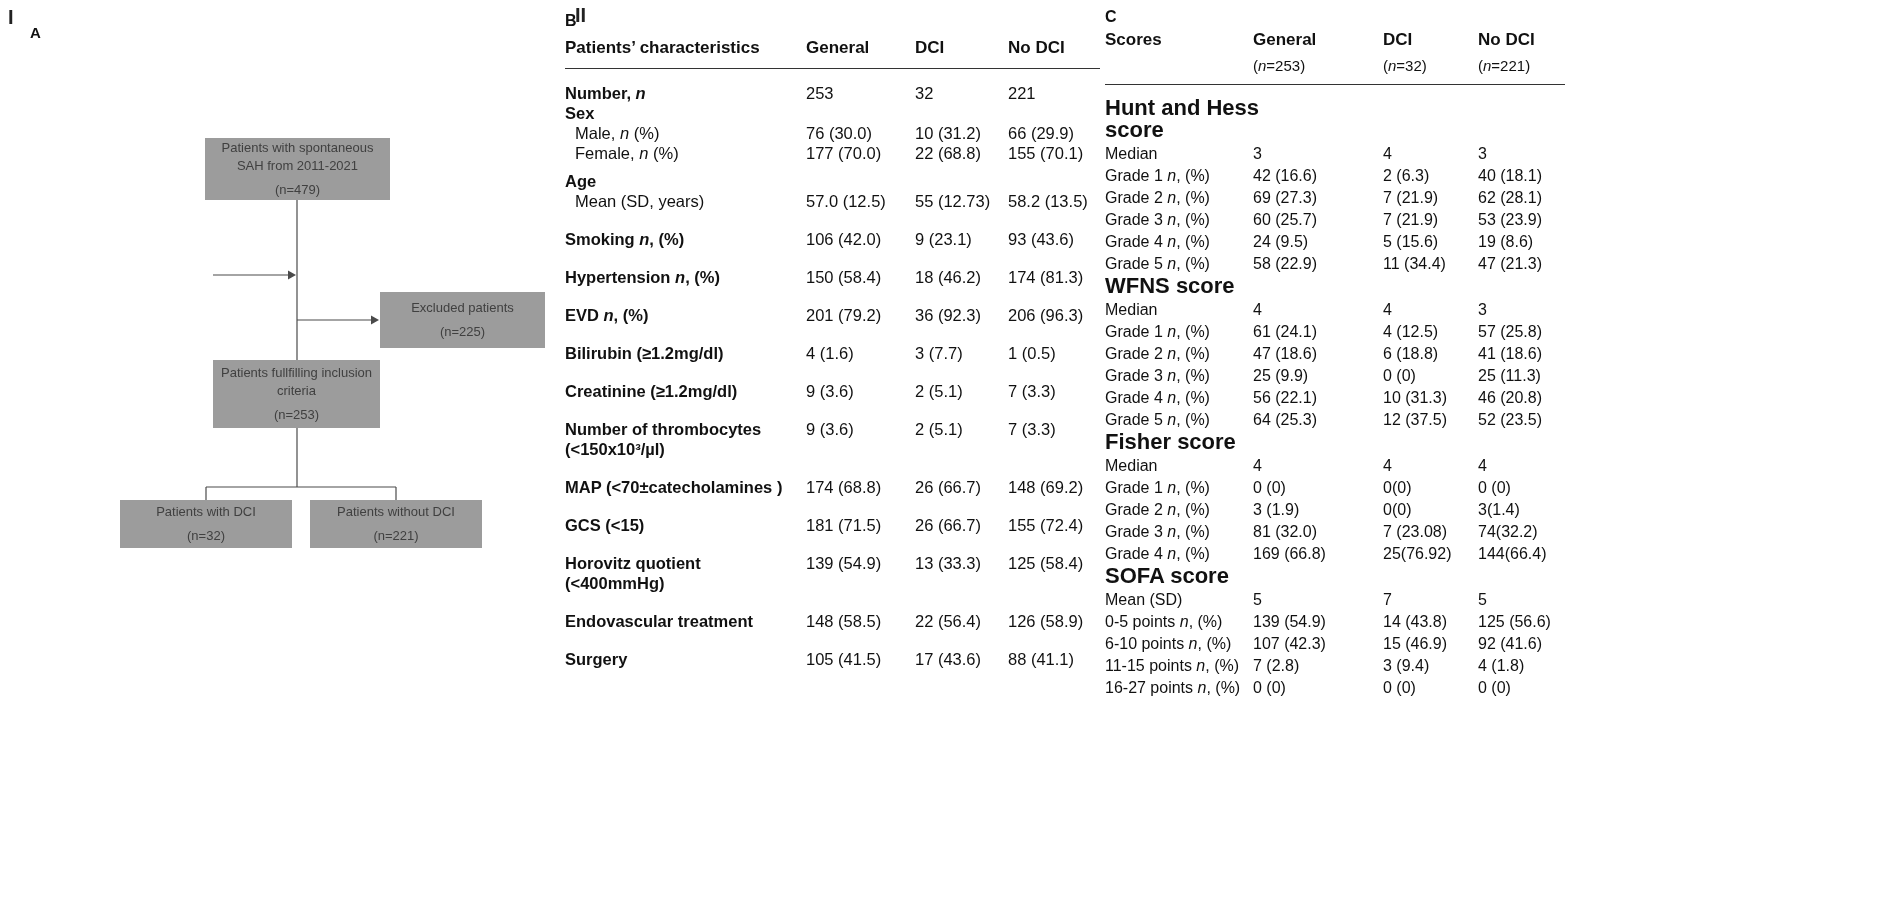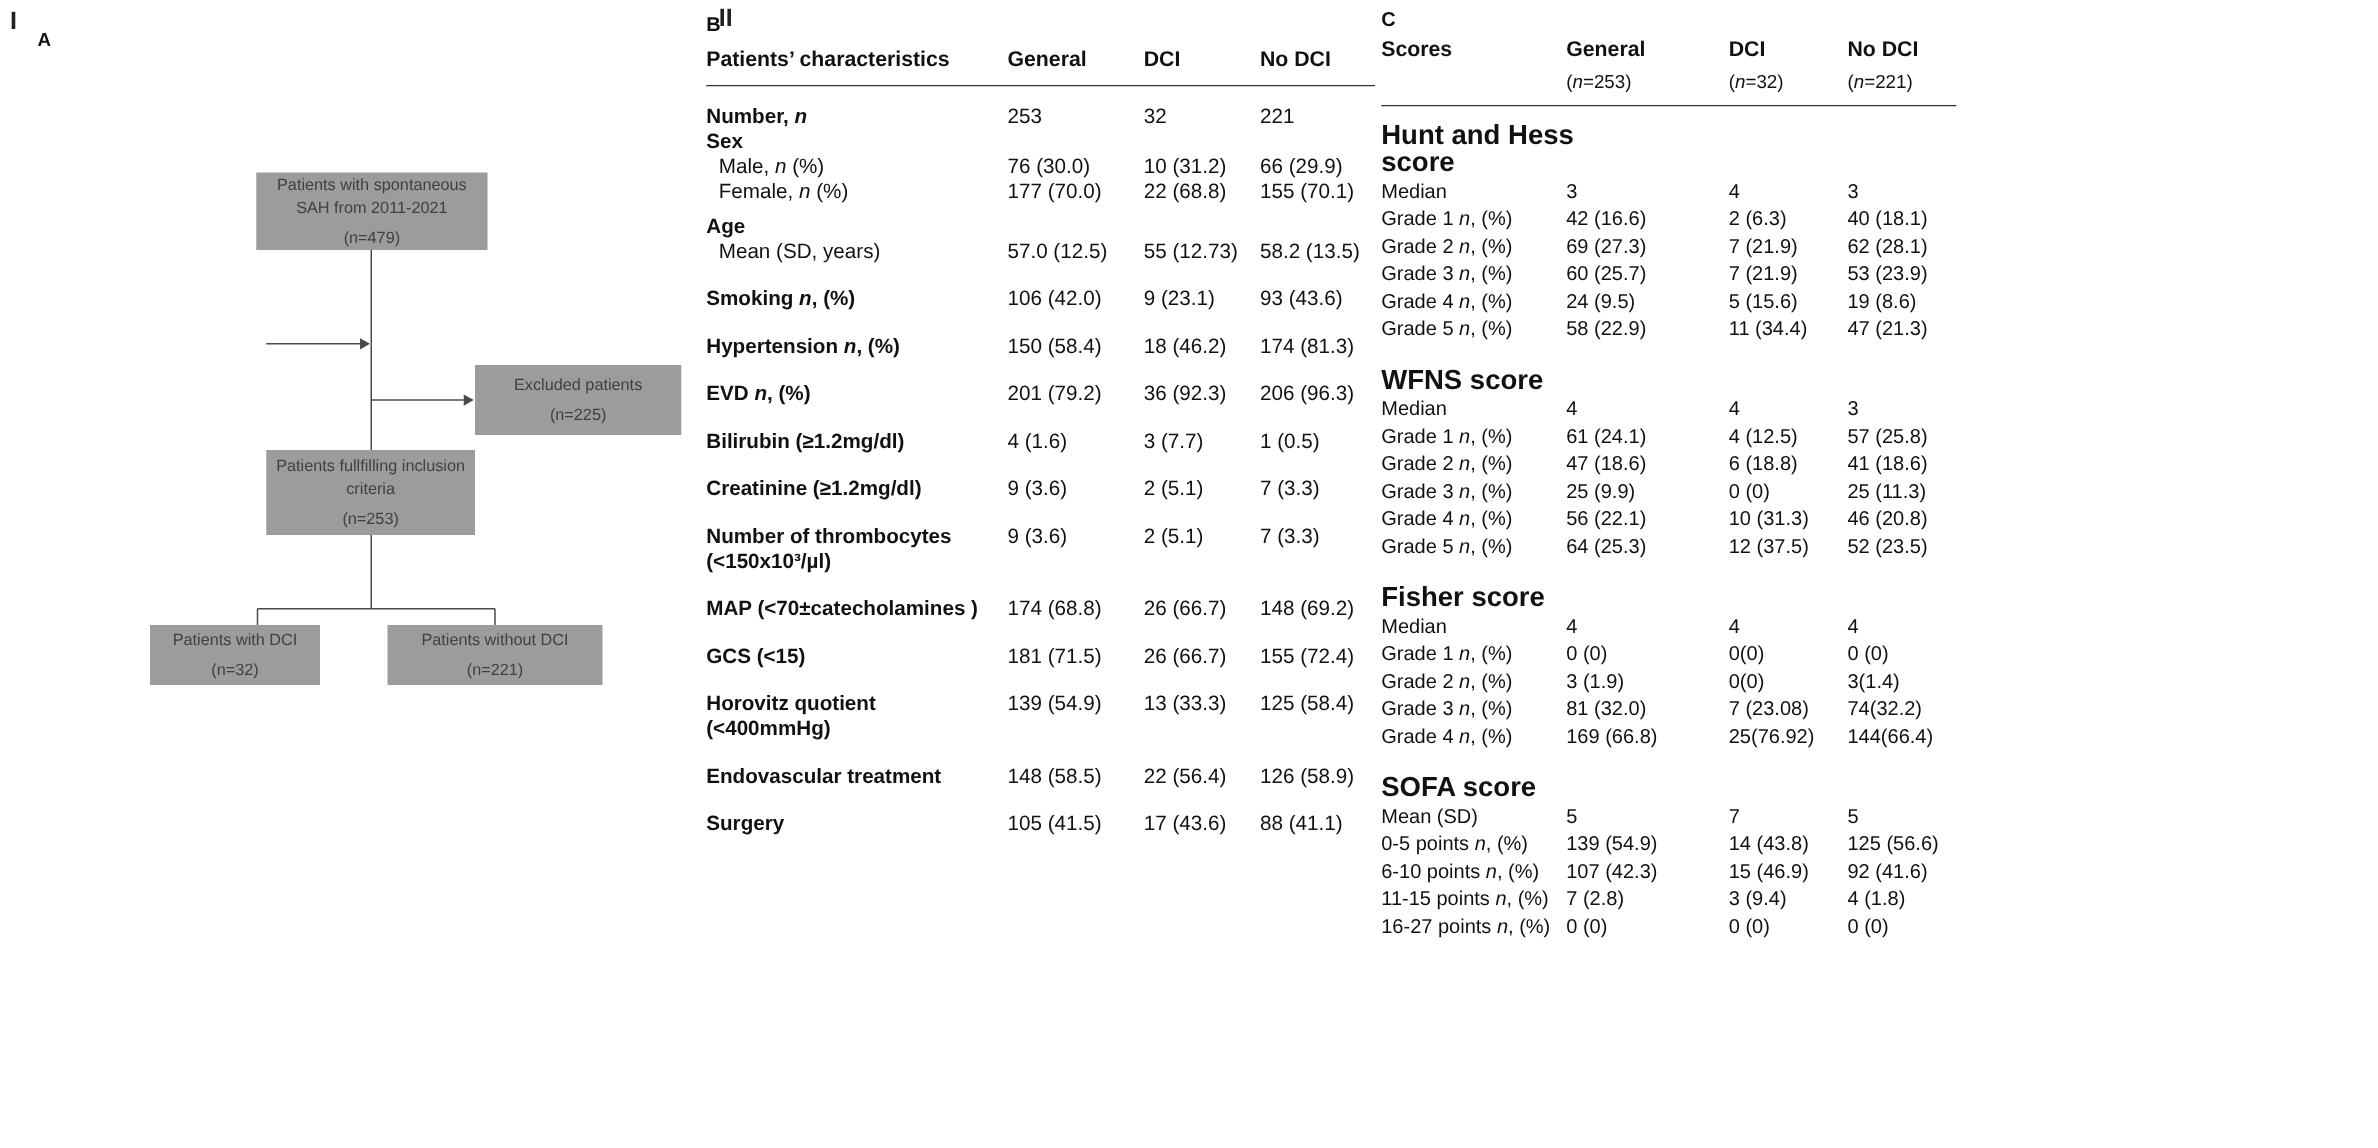--- a/index.html
+++ b/index.html
@@ -27,42 +27,42 @@
     text-align: center; font-size: 13px; line-height: 1.4; padding: 4px 6px;
   }
   .fc-sub { margin-top: 5px; }
   .box-top { left: 205px; top: 138px; width: 185px; height: 62px; }
   .box-inclusion { left: 5px; top: 228px; width: 208px; height: 95px;
     align-items: stretch; justify-content: flex-start; padding: 8px 10px; }
   .box-inclusion .fc-title { font-weight: 700; text-align: center; font-size: 13.5px; margin-bottom: 6px; }
   .box-inclusion .fc-items { text-align: left; font-size: 10.5px; line-height: 1.75; }
   .box-excluded { left: 380px; top: 292px; width: 165px; height: 56px; text-align: center; }
   .box-fulfilling { left: 213px; top: 360px; width: 167px; height: 68px; }
-  .box-dci { left: 120px; top: 500px; width: 136px; height: 48px; text-align: center; }
+  .box-dci { left: 120px; top: 500px; width: 172px; height: 48px; text-align: center; }
   .box-nodci { left: 310px; top: 500px; width: 172px; height: 48px; }
 
   
   .table { position: absolute; }
   .table-label { font-weight: 700; font-size: 16px; margin-bottom: 2px; }
 
   .table-b { left: 565px; top: 12px; width: 535px; }
   .b-grid, .b-row { display: grid; grid-template-columns: 241px 109px 93px 1fr; }
   .b-head { padding: 6px 0 10px; border-bottom: 1.5px solid #333; font-weight: 700; font-size: 17px; align-items: end; }
   .b-rows { margin-top: 14px; }
   .b-row { font-size: 16.5px; line-height: 20px; }
   .b-row.bold .b-label { font-weight: 700; }
   .b-row.indent .b-label { padding-left: 10px; }
 
   .table-c { left: 1105px; top: 8px; width: 460px; }
   .c-grid, .c-row { display: grid; grid-template-columns: 148px 130px 95px 1fr; }
   .c-head { padding: 2px 0 8px; border-bottom: 1.5px solid #333; align-items: start; }
   .c-head .h { font-weight: 700; font-size: 17px; line-height: 20px; }
   .c-head .h2 { display: block; font-weight: 400; font-size: 15px; margin-top: 6px; }
   .c-sections { margin-top: 12px; }
-  .c-section { margin-top: 18px; }
+  .c-section { }
   .c-section:first-child { margin-top: 0; }
   .c-title { font-weight: 700; font-size: 22px; line-height: 22px; margin-bottom: 2px; }
   .c-row { font-size: 16px; line-height: 22px; }
 </style>
 </head>
 <body>
 
 <div class="figure">
 
   <div class="panel-label p1">I</div>

